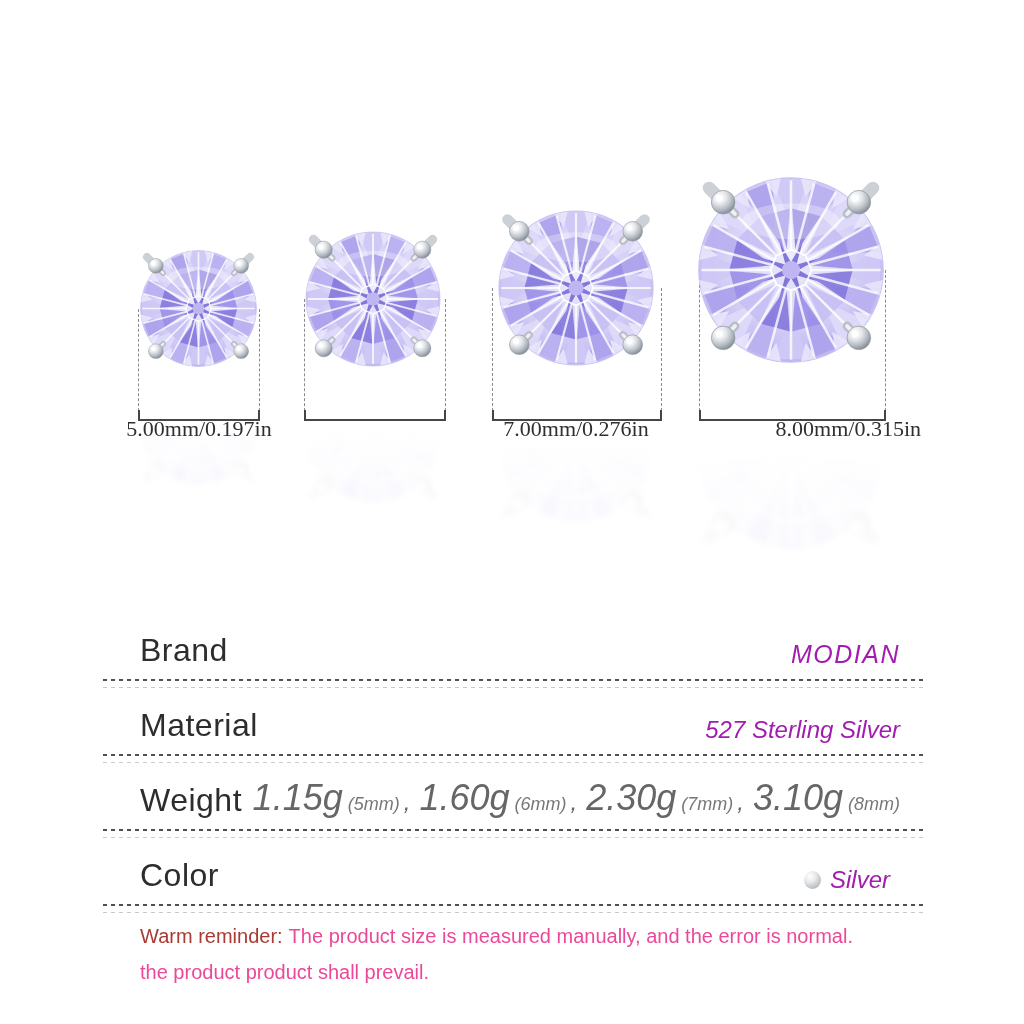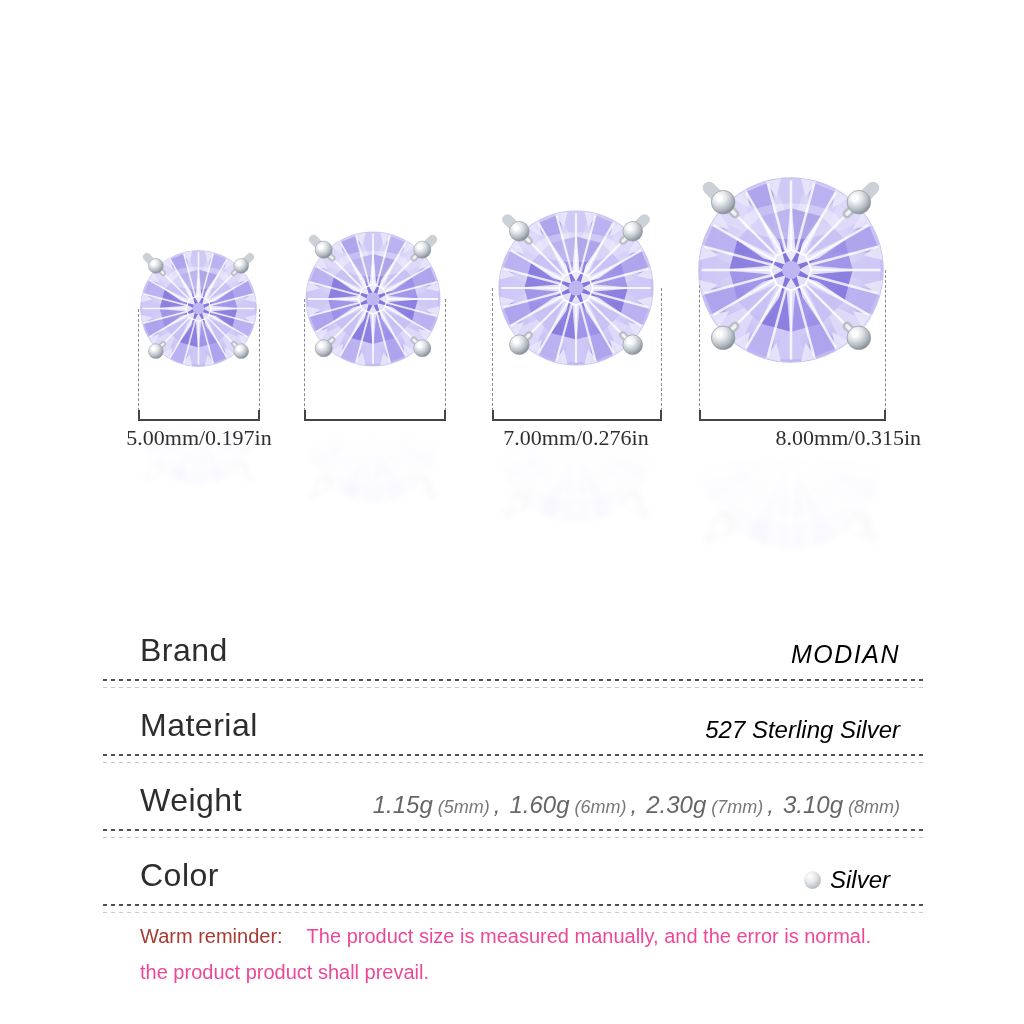--- a/index.html
+++ b/index.html
@@ -26,48 +26,48 @@
   .bracket{position:absolute;z-index:2;border-left:1px dashed #8a8a8a;border-right:1px dashed #8a8a8a;}
   .bracket::after{
     content:"";position:absolute;left:-1px;right:-1px;bottom:0;height:9px;
     border-left:2px solid #454545;border-right:2px solid #454545;border-bottom:2px solid #454545;
   }
   .b1{left:138px;top:309px;width:120px;height:112px;}
   .b2{left:304px;top:299px;width:140px;height:122px;}
   .b3{left:492px;top:288px;width:168px;height:133px;}
   .b4{left:699px;top:270px;width:185px;height:151px;}
   .size-label{
-    position:absolute;top:425px;width:260px;text-align:center;z-index:3;
+    position:absolute;top:416px;width:260px;text-align:center;z-index:3;
     font-family:"Liberation Serif",serif;font-size:22px;color:#2f2f2f;
   }
   .l1{left:69px;} .l2{left:244px;} .l3{left:446px;} .l4{left:661px;text-align:right;}
   
   .spec-table{position:absolute;left:103px;top:613px;width:820px;}
   .spec-row{
     height:66px;display:flex;justify-content:space-between;align-items:flex-end;
     padding:0 23px 10px 37px;box-sizing:border-box;
   }
   .spec-label{font-size:32px;color:#2d2d2d;letter-spacing:.5px;}
-  .spec-value{font-size:24px;font-style:italic;color:#000000;text-align:right;}
+  .spec-value{font-size:24px;font-style:italic;color:#a21caf;text-align:right;}
   .brand-value{font-size:25px;letter-spacing:1.5px;}
   .sep{height:9px;}
   .sep-dark{height:2px;background:repeating-linear-gradient(90deg,#4f4f4f 0 4px,transparent 4px 8px);}
   .sep-light{height:1px;margin-top:6px;background:repeating-linear-gradient(90deg,#c9c9c9 0 4px,transparent 4px 8px);}
   .weight-line{white-space:nowrap;}
-  .wv{font-size:24px;font-style:italic;color:#666;margin-top:33px;}
+  .wv{font-size:36px;font-style:italic;color:#666;margin-top:33px;}
   .ws{font-size:18px;font-style:italic;color:#777;margin-left:5px;}
   .wc{font-size:24px;font-style:italic;color:#666;margin:0 9px 0 4px;}
   .color-line{display:flex;align-items:center;margin-right:10px;}
   .sphere{
     width:17px;height:18px;border-radius:50%;margin-right:9px;display:inline-block;
     background:radial-gradient(circle at 35% 30%,#ffffff 0%,#e7e9eb 35%,#bcc1c6 70%,#9aa1a8 100%);
   }
   
   .reminder{position:absolute;left:140px;top:924px;width:780px;font-size:20px;line-height:24px;}
-  .rem-label{color:#a83a33;margin-right:24px;}
+  .rem-label{color:#a83a33;margin-right:6px;}
   .rem-text{color:#ec4899;}
   .rem-line2{margin-top:12px;}
 </style>
 </head>
 <body>
 
 <div id="canvas">
 
   <svg width="0" height="0" style="position:absolute" aria-hidden="true">
     <defs>

